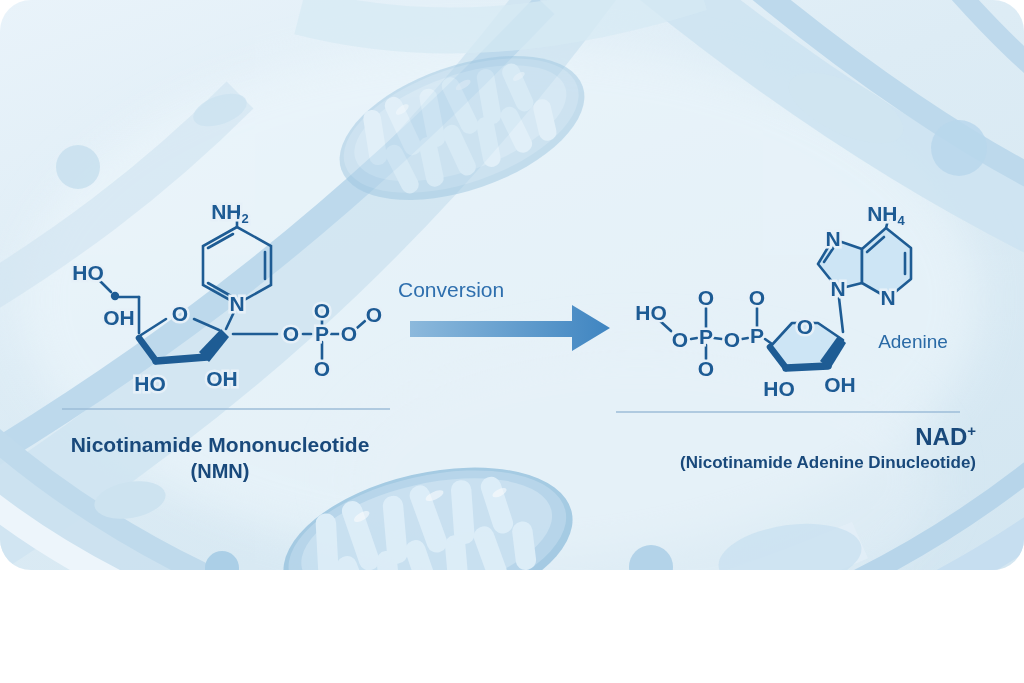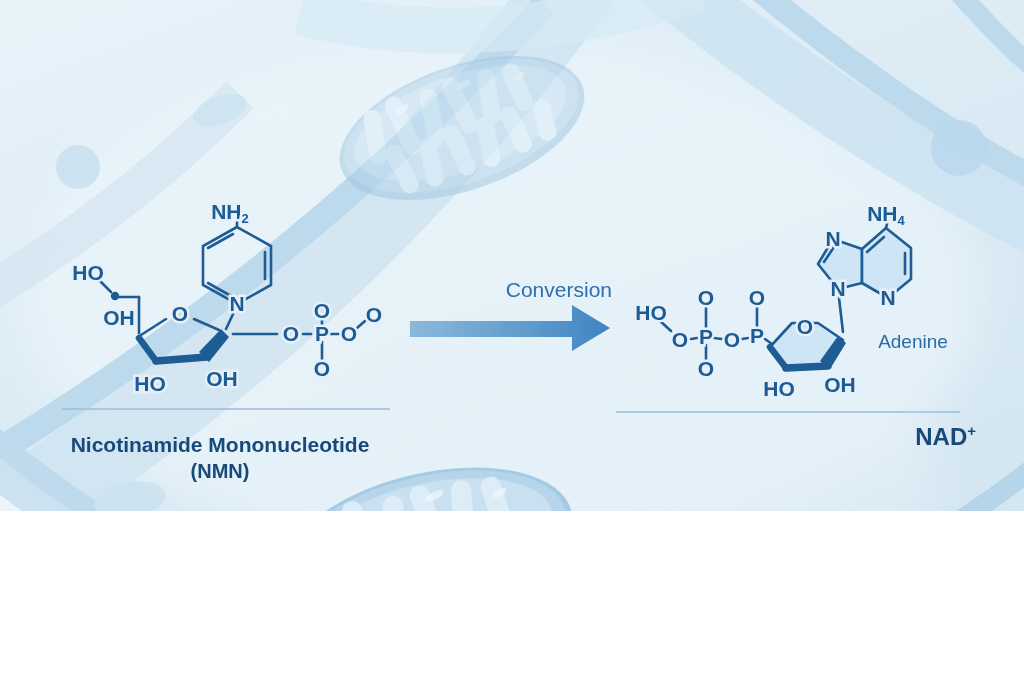--- a/index.html
+++ b/index.html
@@ -1,30 +1,31 @@
 <!DOCTYPE html>
 <html><head>
 <meta charset="utf-8">
 <style>
   html,body { margin:0; padding:0; }
   .stage {
-    position:relative; width:1024px; height:511px; overflow:hidden;
+    position:relative; width:1024px; height:570px; overflow:hidden;
     background: linear-gradient(160deg,#e9f3fa 0%, #ddecf5 40%, #d3e6f1 100%);
     font-family:"Liberation Sans", sans-serif;
+    border-radius:31px;
   }
   .stage svg { position:absolute; left:0; top:0; }
   .caption { position:absolute; text-align:center; color:#19497b; }
   .caption .line1 { font-size:21px; font-weight:bold; line-height:26px; }
   .caption .line2 { font-size:20px; font-weight:bold; line-height:27px; }
   .nad-name { font-size:24px; font-weight:bold; line-height:26px; }
   .nad-name sup { font-size:15px; }
   .nad-sub { font-size:17px; font-weight:bold; line-height:26px; }
   .conversion-label {
     position:absolute; left:398px; top:278px; width:214px;
-    text-align:right; font-size:21px; color:#2e6fae;
+    text-align:left; font-size:21px; color:#2e6fae;
   }
   .atom { font-family:"Liberation Sans",sans-serif; font-size:21px; font-weight:bold;
           fill:#1d5b94; paint-order:stroke; stroke:#e6f0f8; stroke-width:5px; }
   .atom-sub { font-size:13px; }
   .adenine-cap { font-family:"Liberation Sans",sans-serif; font-size:19px; fill:#2a6aa6; }
   .bond { stroke:#1e5c94; stroke-width:2.6; fill:none; stroke-linecap:round; }
   .bond-thick6 { stroke:#1e5c94; stroke-width:6.5; fill:none; stroke-linecap:round; }
   .bond-thick7 { stroke:#1e5c94; stroke-width:7.5; fill:none; stroke-linecap:round; }
   .ringfill { fill:#cde5f5; }
   .divider { stroke:#9dbdd8; stroke-width:1.3; }
@@ -228,15 +229,16 @@
 
   <div class="conversion-label">Conversion</div>
 
   <div class="caption" style="left:30px; top:432px; width:380px;">
     <div class="line1">Nicotinamide Mononucleotide</div>
     <div class="line2">(NMN)</div>
   </div>
 
   <div class="caption" style="left:601px; top:418px; width:375px;text-align:right;">
     <div class="nad-name"><span>NAD</span><sup>+</sup></div>
+    <div class="nad-sub">(Nicotinamide Adenine Dinucleotide)</div>
   </div>
 
 </div>
 
 </body></html>

